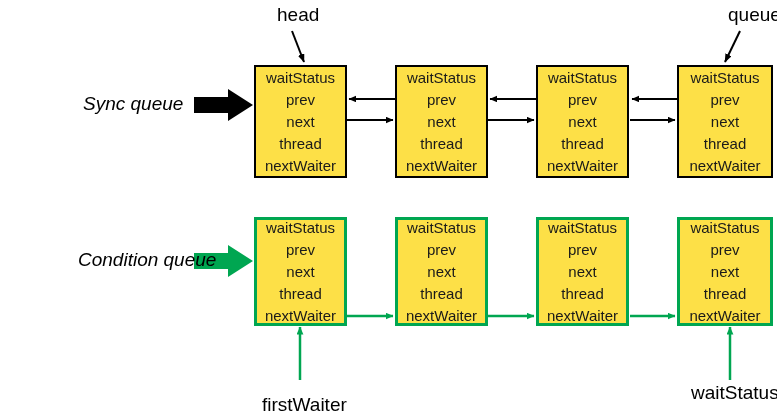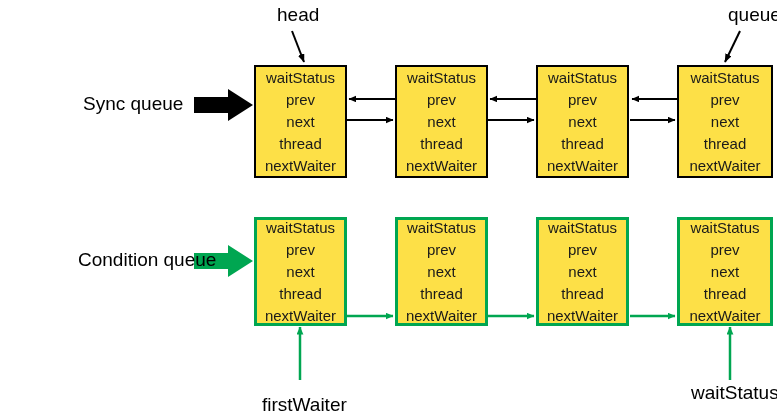--- a/index.html
+++ b/index.html
@@ -49,20 +49,21 @@
   .node .field {
     white-space: nowrap;
     color: #1a1a1a;
   }
   .caption {
     position: absolute;
     font-size: 19px;
     line-height: 24px;
     white-space: nowrap;
     color: #000000;
+    font-style: italic;
   }
   .pointer-label {
     position: absolute;
     font-size: 19px;
     line-height: 24px;
     white-space: nowrap;
     color: #000000;
   }
 </style>
 </head>

